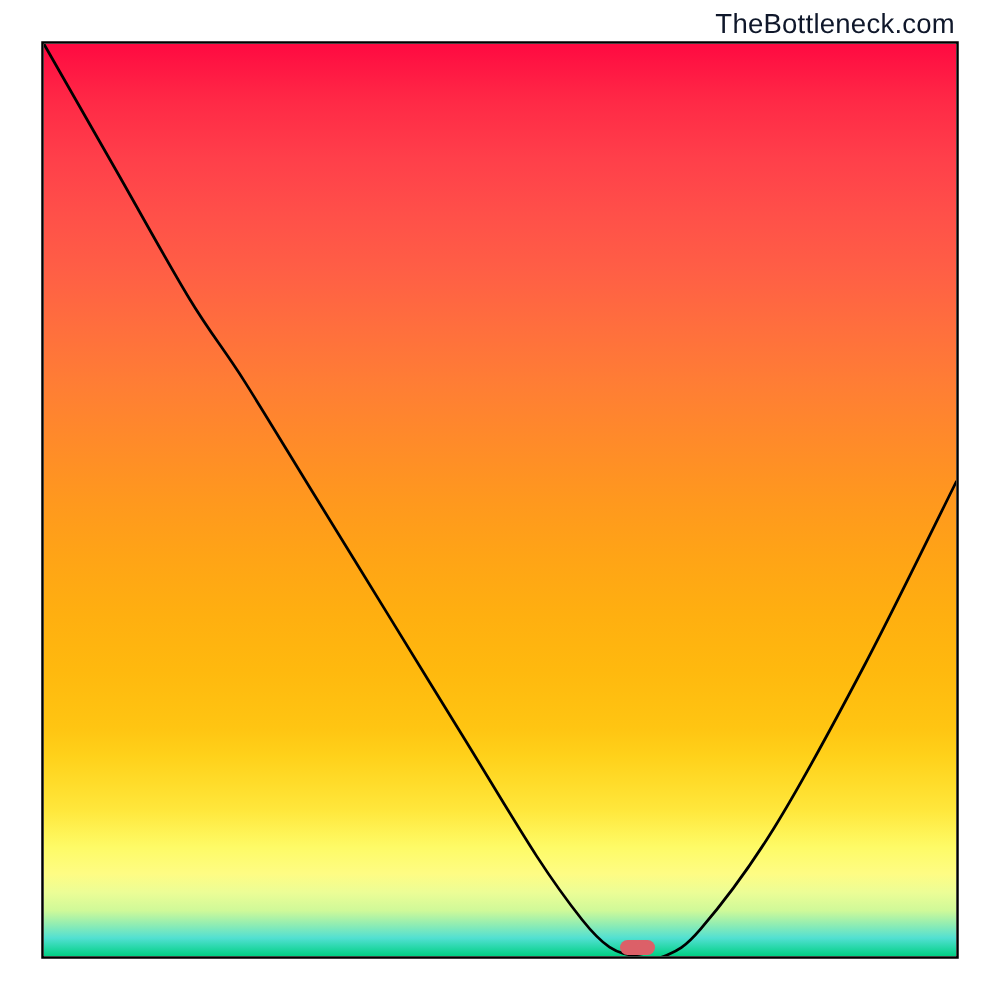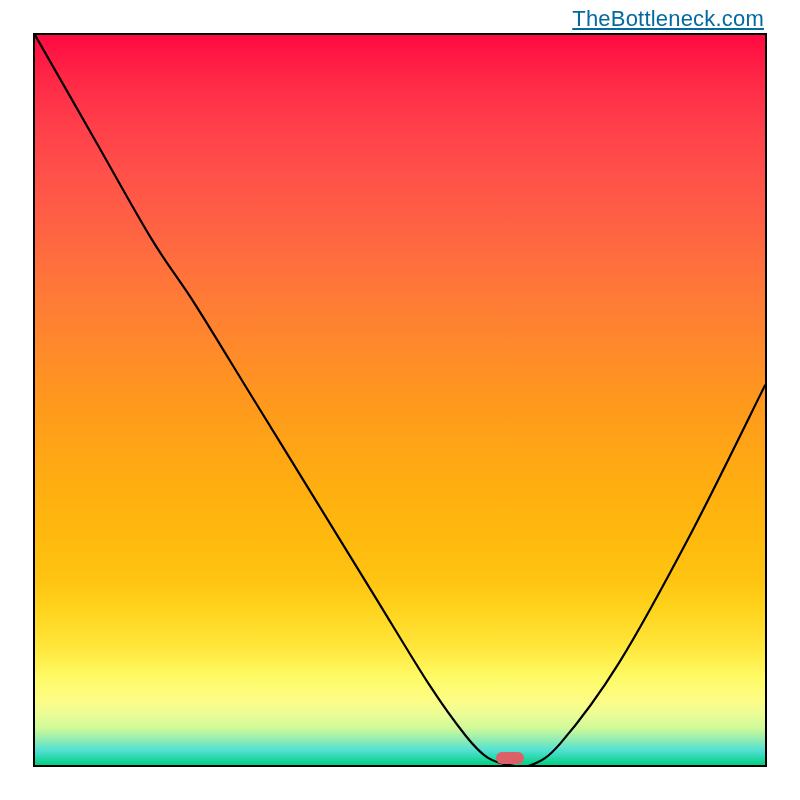--- a/index.html
+++ b/index.html
@@ -67,23 +67,22 @@
     width: 28px;
     height: 12px;
     background: #dc6068;
     border-radius: 6px;
   }
   .watermark {
     position: absolute;
     top: 6px;
     right: 36px;
     font: 22px Arial, Helvetica, sans-serif;
-    color: #0369a1;
+    color: #0f172a;
     letter-spacing: 0.2px;
-    text-decoration: underline;
   }
 </style>
 </head>
 <body>
 
 <div class="chart-wrap">
   <div class="watermark">TheBottleneck.com</div>
 
   <div class="frame">
     <div class="gradient"></div>

